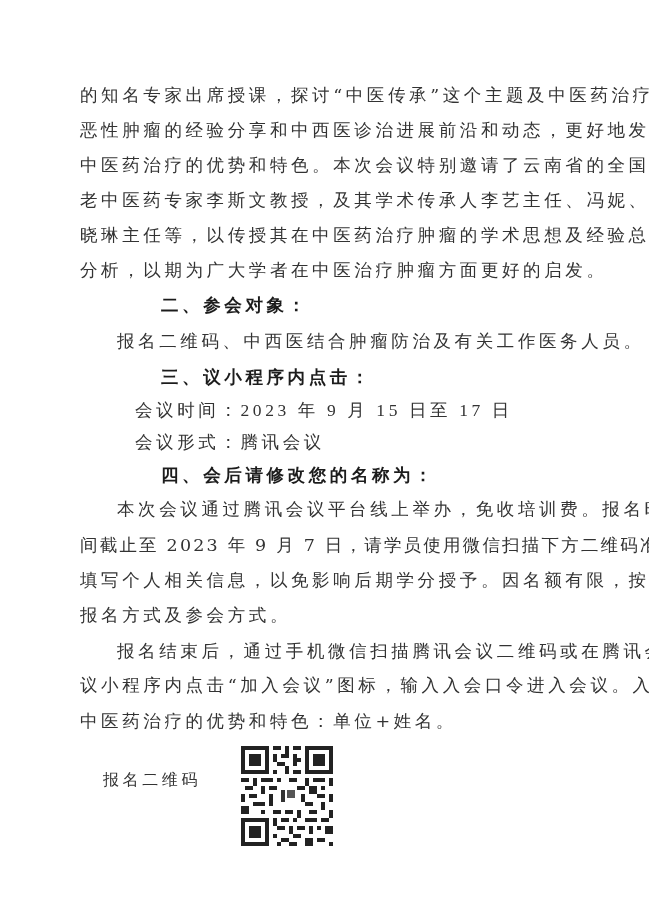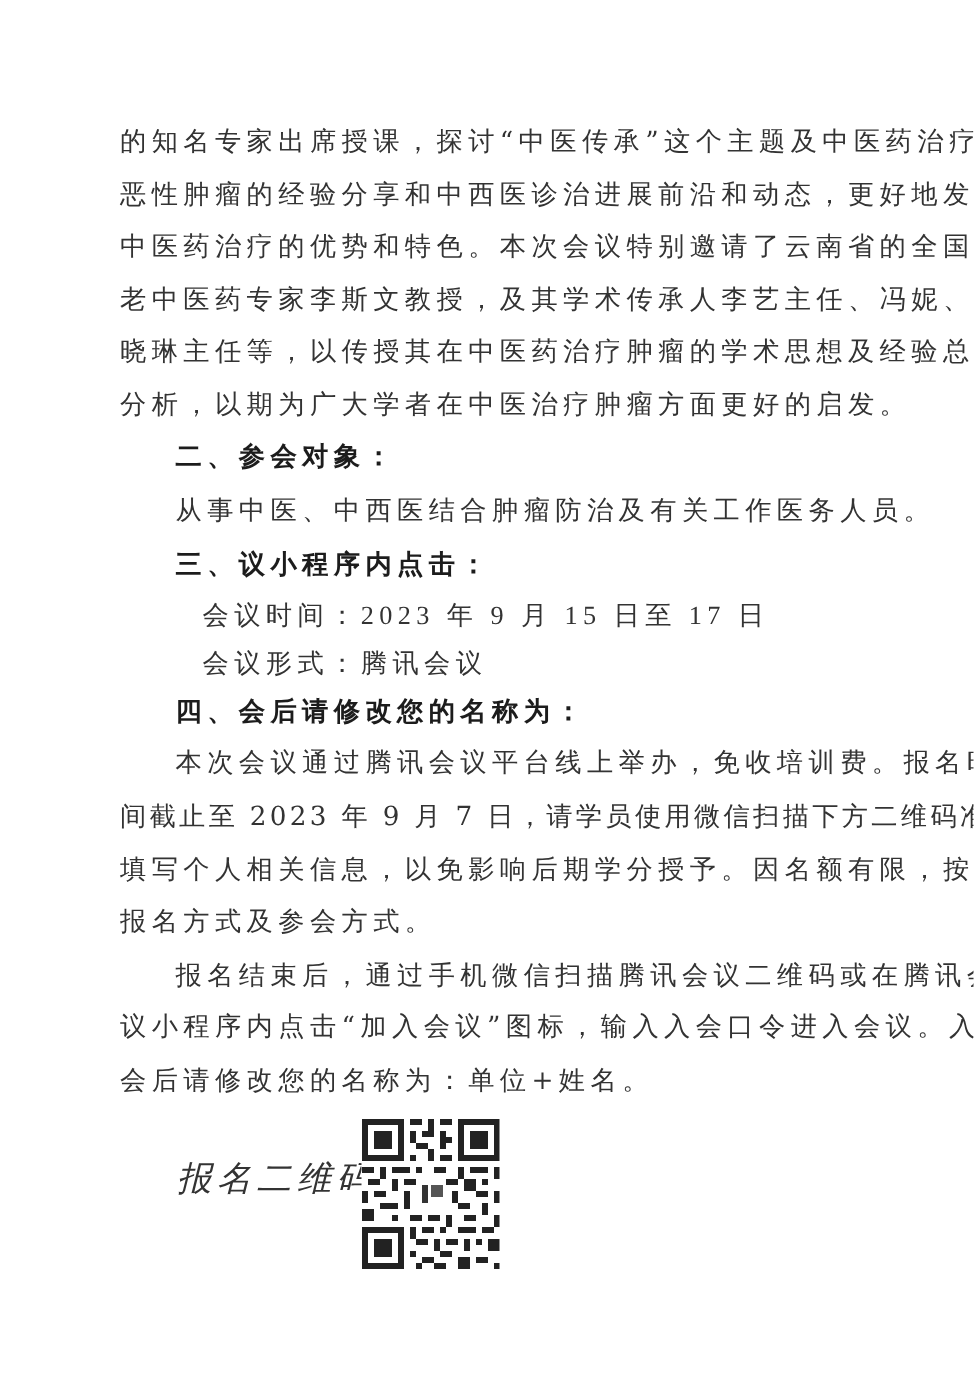--- a/index.html
+++ b/index.html
@@ -27,32 +27,32 @@
       height: 36px;
       line-height: 36px;
       font-size: 17.5px;
       letter-spacing: 3.6px;
       white-space: nowrap;
       color: #333;
     }
     .heading {
       font-weight: bold;
       color: #1c1c1c;
+      margin-left: 44px;
     }
     .indent2 { left: 37px; }
     .indent3 { left: 55px; font-family: Liberation Serif, serif; }
     .qr-label {
       position: absolute;
-      left: 118px;
+      left: 103px;
       top: 770px;
-      font-size: 23px;
+      font-size: 16px;
       letter-spacing: 3.6px;
       color: #333;
       font-family: "DejaVu Serif", "Liberation Serif", serif;
-      font-style: italic;
     }
     .qr {
       position: absolute;
       left: 241px;
       top: 745px;
       width: 92px;
       height: 102px;
       background: #fff;
     }
     .qr svg { display: block; }
@@ -62,35 +62,35 @@
 
 <div class="page">
   <div class="line" style="top:0px">的知名专家出席授课，探讨“中医传承”这个主题及中医药治疗</div>
   <div class="line" style="top:35px">恶性肿瘤的经验分享和中西医诊治进展前沿和动态，更好地发挥</div>
   <div class="line" style="top:70px">中医药治疗的优势和特色。本次会议特别邀请了云南省的全国名</div>
   <div class="line" style="top:105px">老中医药专家李斯文教授，及其学术传承人李艺主任、冯妮、李</div>
   <div class="line" style="top:140px">晓琳主任等，以传授其在中医药治疗肿瘤的学术思想及经验总结</div>
   <div class="line" style="top:175px">分析，以期为广大学者在中医治疗肿瘤方面更好的启发。</div>
 
   <div class="line heading indent2" style="top:210px">二、参会对象：</div>
-  <div class="line indent2" style="top:246px">从事中医、中西医结合肿瘤防治及有关工作医务人员。</div>
+  <div class="line indent2" style="top:246px">报名二维码、中西医结合肿瘤防治及有关工作医务人员。</div>
 
   <div class="line heading indent2" style="top:282px">三、议小程序内点击：</div>
   <div class="line indent3" style="top:315px">会议时间：2023 年 9 月 15 日至 17 日</div>
   <div class="line indent3" style="top:347px">会议形式：腾讯会议</div>
 
   <div class="line heading indent2" style="top:380px">四、会后请修改您的名称为：</div>
   <div class="line indent2" style="top:414px">本次会议通过腾讯会议平台线上举办，免收培训费。报名时</div>
   <div class="line" style="top:450px; letter-spacing:2.2px">间截止至 2023 年 9 月 7 日，请学员使用微信扫描下方二维码准确</div>
   <div class="line" style="top:485px">填写个人相关信息，以免影响后期学分授予。因名额有限，按报</div>
   <div class="line" style="top:520px">报名方式及参会方式。</div>
 
   <div class="line indent2" style="top:556px">报名结束后，通过手机微信扫描腾讯会议二维码或在腾讯会</div>
   <div class="line" style="top:590px">议小程序内点击“加入会议”图标，输入入会口令进入会议。入</div>
-  <div class="line" style="top:626px">会后请修改您的名称为：单位+姓名。</div>
+  <div class="line" style="top:626px">中医药治疗的优势和特色：单位+姓名。</div>
 </div>
 
 <div class="qr-label">报名二维码</div>
 
 <div class="qr">
   <svg width="92" height="102" viewBox="0 0 23 25" shape-rendering="crispEdges">
     <rect width="23" height="25" fill="#fff"></rect>
 
     <g fill="#222">
       <rect x="0" y="0" width="7" height="7"></rect>

